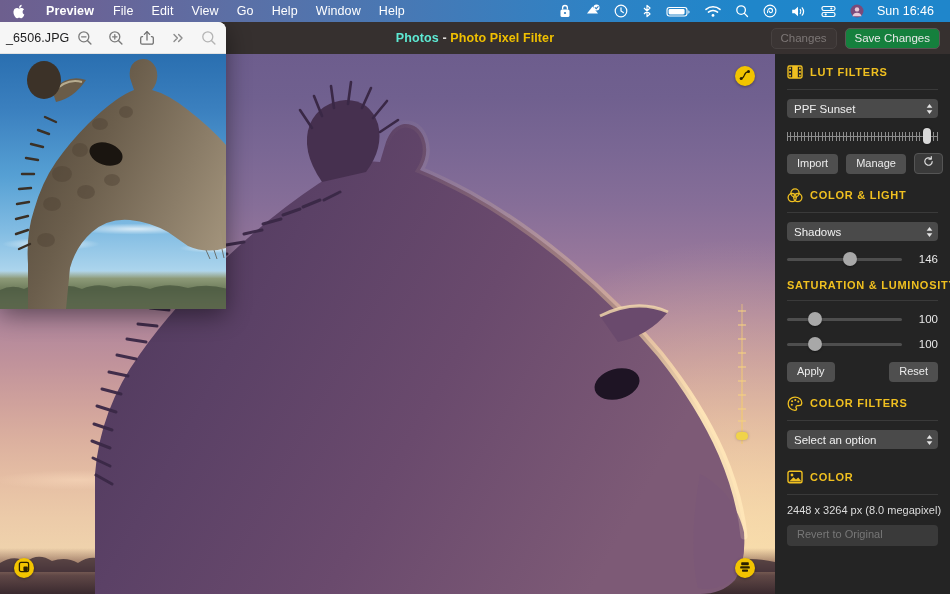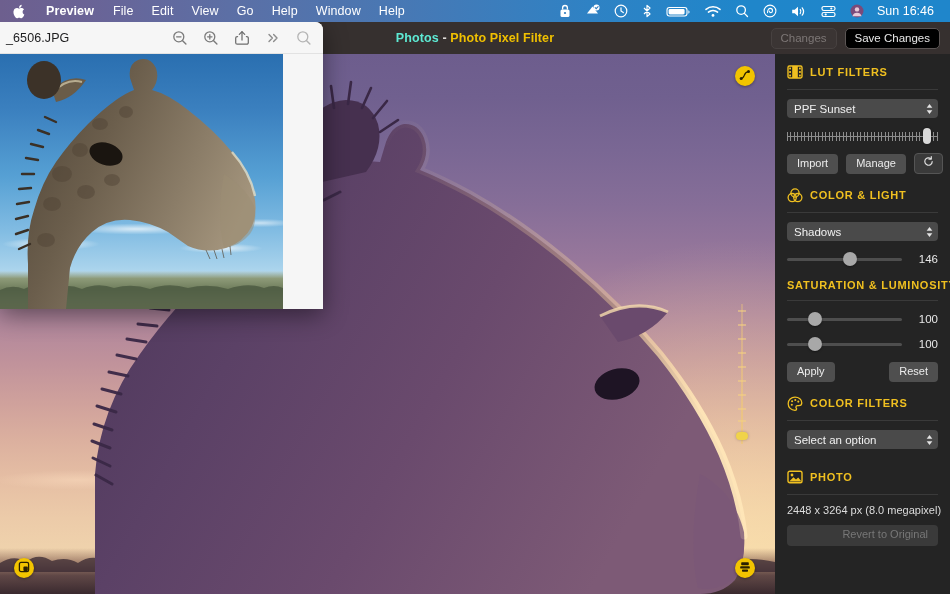--- a/index.html
+++ b/index.html
@@ -31,21 +31,21 @@
   .app-titlebar {
     position:absolute; left:0; top:0; width:950px; height:32px;
     background:#36302f; display:flex; align-items:center; justify-content:center;
   }
   .app-title { font-size:12.5px; font-weight:bold; letter-spacing:.1px; }
   .app-title .t-white { color:#5eead4; }
   .app-title .t-dash { color:#e0dcd8; }
   .app-title .t-accent { color:#f0c000; }
   .app-titlebar-actions { position:absolute; right:10px; top:0; height:32px; display:flex; align-items:center; gap:8px; }
   .tb-btn {
-    font-size:11.5px; color:#e8e8e8; background:#000000;
+    font-size:11.5px; color:#e8e8e8; background:#15803d;
     border:1px solid #5b5554; border-radius:5px; padding:3px 9px 4px; white-space:nowrap;
   }
   .tb-btn.dim { color:#7d7776; background:#3b3534; border-color:#474140; }
 
   
   .canvas { position:absolute; left:0; top:32px; width:775px; height:540px; overflow:hidden; background:#2b2233; }
   .photo {
     position:absolute; inset:0;
     background:
       radial-gradient(circle at 96% 90%, rgba(255,228,170,.55) 0%, rgba(255,190,130,0) 34%),
@@ -88,21 +88,21 @@
   }
   .vslider .vticks { position:absolute; left:1px; top:0; width:8px; height:140px; }
   .vslider .vtick { position:absolute; left:0; width:8px; height:1.5px; background:rgba(245,210,130,.55); }
   .vslider .vhandle {
     position:absolute; left:-1px; top:128px; width:12px; height:8px; border-radius:4px;
     background:#f0d34a; box-shadow:0 0 3px rgba(0,0,0,.25);
   }
 
   
   .preview-win {
-    position:absolute; left:0; top:22px; width:323px; height:287px;
+    position:absolute; left:0; top:22px; width:226px; height:287px;
     background:#f6f6f6; border-radius:0 8px 0 0; overflow:hidden;
     box-shadow:0 6px 24px rgba(0,0,0,.45); z-index:40;
   }
   .preview-toolbar {
     position:relative; height:32px; background:#f6f6f6;
     display:flex; align-items:center; border-bottom:1px solid #e2e2e2;
   }
   .pv-filename { font-size:12.5px; color:#1d1d1f; padding-left:6px; white-space:nowrap; letter-spacing:.1px; }
   .pv-tools { margin-left:auto; display:flex; align-items:center; gap:0; padding-right:4px; }
   .pv-icon { width:31px; height:32px; display:flex; align-items:center; justify-content:center; }
@@ -152,21 +152,21 @@
     background:#d9d9d9; box-shadow:0 0 2px rgba(0,0,0,.5);
   }
 
   .btnrow { display:flex; align-items:center; gap:8px; margin-bottom:0; }
   .pbtn {
     background:#4f4f4f; color:#ececec; font-size:11px; border:0; border-radius:4px;
     padding:3px 10px 4px; white-space:nowrap; line-height:1.2;
   }
   .pbtn.icon { padding:2px 8px 3px; display:flex; align-items:center; justify-content:center; background:#3a3a3a; border:1px solid #555; }
   .pbtn.disabled { color:#777; background:#3a3a3a; }
-  .pbtn.wide { flex:1; text-align:right; }
+  .pbtn.wide { flex:1; text-align:left; }
 
   .slider-row { display:flex; align-items:center; gap:8px; margin:11px 0; }
   .slider { position:relative; flex:1; height:14px; }
   .slider .track { position:absolute; left:0; top:6px; width:100%; height:3px; background:#4e4e4e; border-radius:2px; }
   .slider .handle {
     position:absolute; top:0; width:14px; height:14px; border-radius:50%;
     background:#a8a8a8; transform:translateX(-50%); box-shadow:0 1px 2px rgba(0,0,0,.4);
   }
   .slider-val { font-size:11.5px; color:#e8e8e8; width:28px; text-align:right; white-space:nowrap; }
 
@@ -588,21 +588,21 @@
 
       <div class="sec" style="margin-top:20px">
         <div class="sec-head">
           <span class="sh-icon">
             <svg width="16" height="14" viewBox="0 0 16 14">
                 <rect x="1" y="1.2" width="14" height="11.6" rx="1.8" stroke="#f0c020" stroke-width="1.4" fill="none"></rect>
                 <circle cx="5" cy="5" r="1.4" fill="#f0c020"></circle>
                 <path d="M2.2 11.4 L6.4 7.2 L9 9.6 L11.2 7.6 L13.8 10.4 v1 H2.2 Z" fill="#f0c020"></path>
               </svg>
           </span>
-          <span class="sh-label">PHOTO</span>
+          <span class="sh-label">COLOR</span>
         </div>
         <div class="divider"></div>
 
         <div class="info-text">2448 x 3264 px (8.0 megapixel)</div>
         <button class="pbtn disabled wide" style="width:100%;">Revert to Original</button>
       </div>
 
     </div>
   </div>
 

